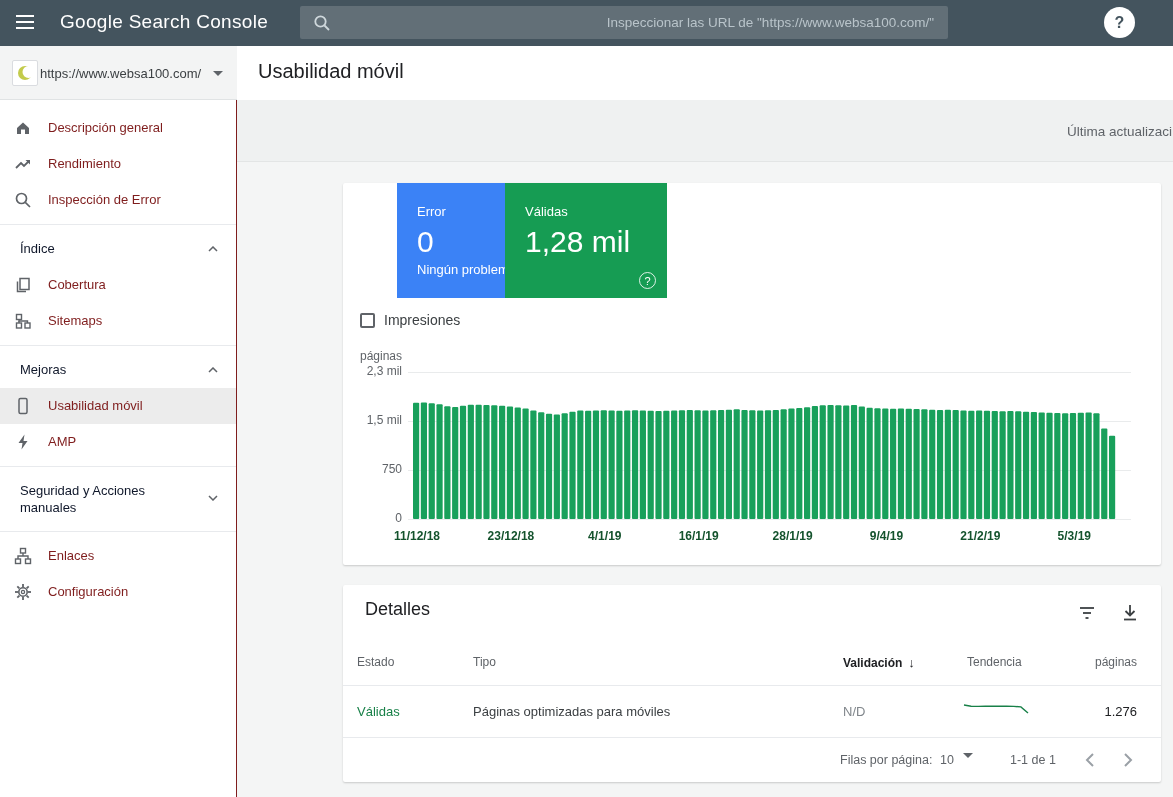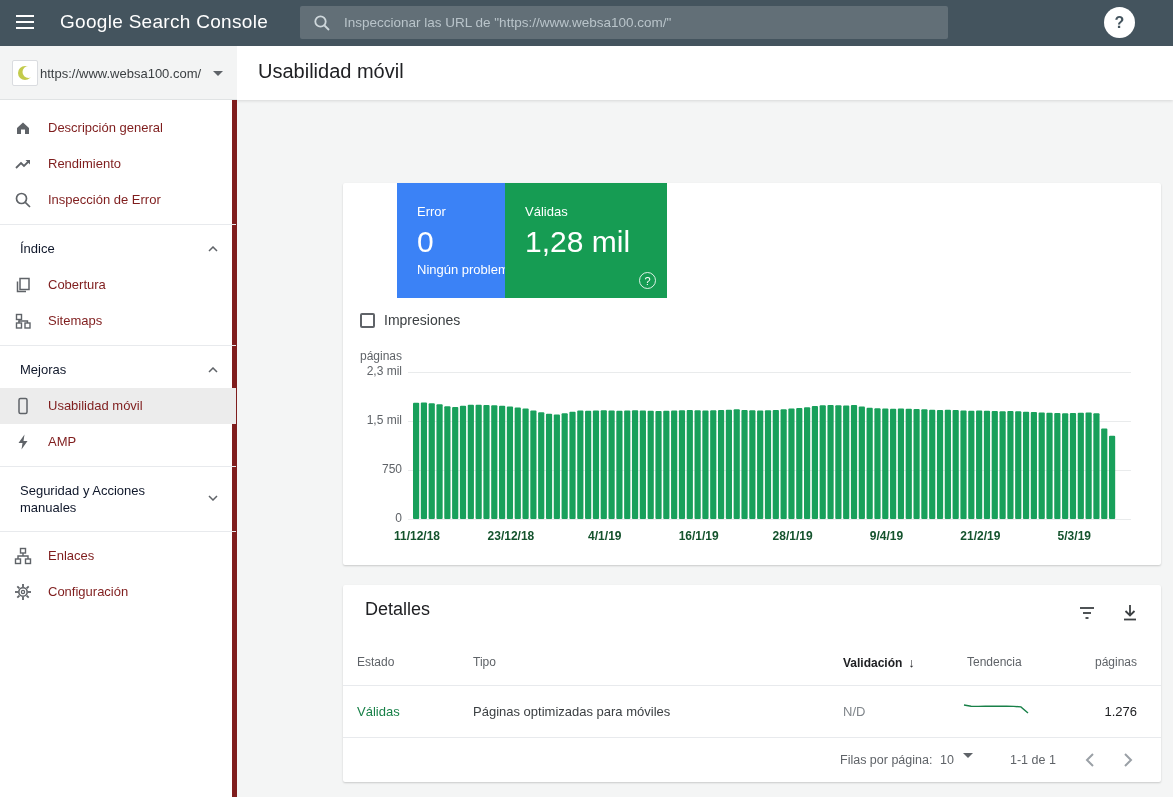--- a/index.html
+++ b/index.html
@@ -7,26 +7,26 @@
   body { font-family:"Liberation Sans","DejaVu Sans",sans-serif; background:#f4f5f5; position:relative; }
   #app { position:absolute; inset:0; width:1173px; height:797px; }
 
   
   .topbar { position:absolute; left:0; top:0; width:1173px; height:46px; background:#44545e; z-index:30; }
   .menu-btn { position:absolute; left:16px; top:15px; width:20px; height:16px; cursor:pointer; }
   .menu-btn i { display:block; width:18px; height:2px; background:#fff; margin-bottom:4px; }
   .logo { position:absolute; left:60px; top:11px; color:#ffffff; font-size:19px; letter-spacing:.3px; white-space:nowrap; }
   .searchbox { position:absolute; left:300px; top:6px; width:648px; height:33px; background:rgba(255,255,255,.16); border-radius:2px; }
   .searchbox svg { position:absolute; left:13px; top:8px; }
-  .searchbox input { position:absolute; left:44px; top:0; width:590px; height:33px; background:transparent; border:none; outline:none; color:#fff; font-size:13.5px; font-family:inherit; }
+  .searchbox input { position:absolute; left:44px; top:0; width:590px; height:33px; background:transparent; border:none; outline:none; color:#fff; font-size:13.5px; font-family:inherit;text-align:right; }
   .searchbox input::placeholder { color:#b9c4ca; opacity:1; }
   .help-btn { position:absolute; left:1104px; top:7px; width:31px; height:31px; border-radius:50%; background:#fff; text-align:center; line-height:31px; font-size:16px; font-weight:bold; color:#44545e; cursor:pointer; }
 
   
-  .sidebar { position:absolute; left:0; top:46px; width:237px; height:751px; background:#fff; border-right:5px solid #7f1d1d; z-index:20; }
+  .sidebar { position:absolute; left:0; top:46px; width:237px; height:751px; background:#fff; border-right:1px solid #7f1d1d; z-index:20; }
   .property { position:absolute; left:0; top:0; width:237px; height:54px; background:#f3f4f4; border-bottom:1px solid #e0e3e4; cursor:pointer; }
   .favicon { position:absolute; left:12px; top:14px; width:26px; height:26px; background:#fff; border:1px solid #dadce0; border-radius:2px; }
   .favicon svg { position:absolute; left:4px; top:4px; }
   .prop-url { position:absolute; left:40px; top:20px; font-size:13px; color:#3c4043; }
   .prop-caret { position:absolute; left:213px; top:25px; width:0; height:0; border-left:5px solid transparent; border-right:5px solid transparent; border-top:5px solid #5f6368; }
   .nav { position:absolute; left:0; top:54px; width:236px; padding-top:10px; }
   .nav-item { position:relative; height:36px; line-height:36px; font-size:13px; color:#7f1d1d; padding-left:48px; cursor:pointer; white-space:nowrap; }
   .nav-item.selected { background:#ececec; }
   .nav-item .nicon { position:absolute; left:14px; top:9px; width:18px; height:18px; }
   .nav-divider { height:1px; background:#e8eaed; margin:6px 0; }
@@ -228,20 +228,23 @@
           <circle cx="9" cy="9" r="1.6" fill="none" stroke="#5f6368" stroke-width="1.3"></circle>
         </svg>
         <span>Configuración</span>
       </div>
     </div>
   </div>
 
   <div class="main">
     <div class="title-band">
       <div class="page-title">Usabilidad móvil</div>
+    </div>
+    <div class="info-band">
+      <span class="last-updated">Última actualizaci</span>
     </div>
 
     <div class="card card1">
       <div class="sumbox error">
         <span class="sum-label">Error</span>
         <span class="sum-value">0</span>
         <span class="sum-sub">Ningún problema</span>
         <span class="qbadge">?</span>
       </div>
       <div class="sumbox valid">

